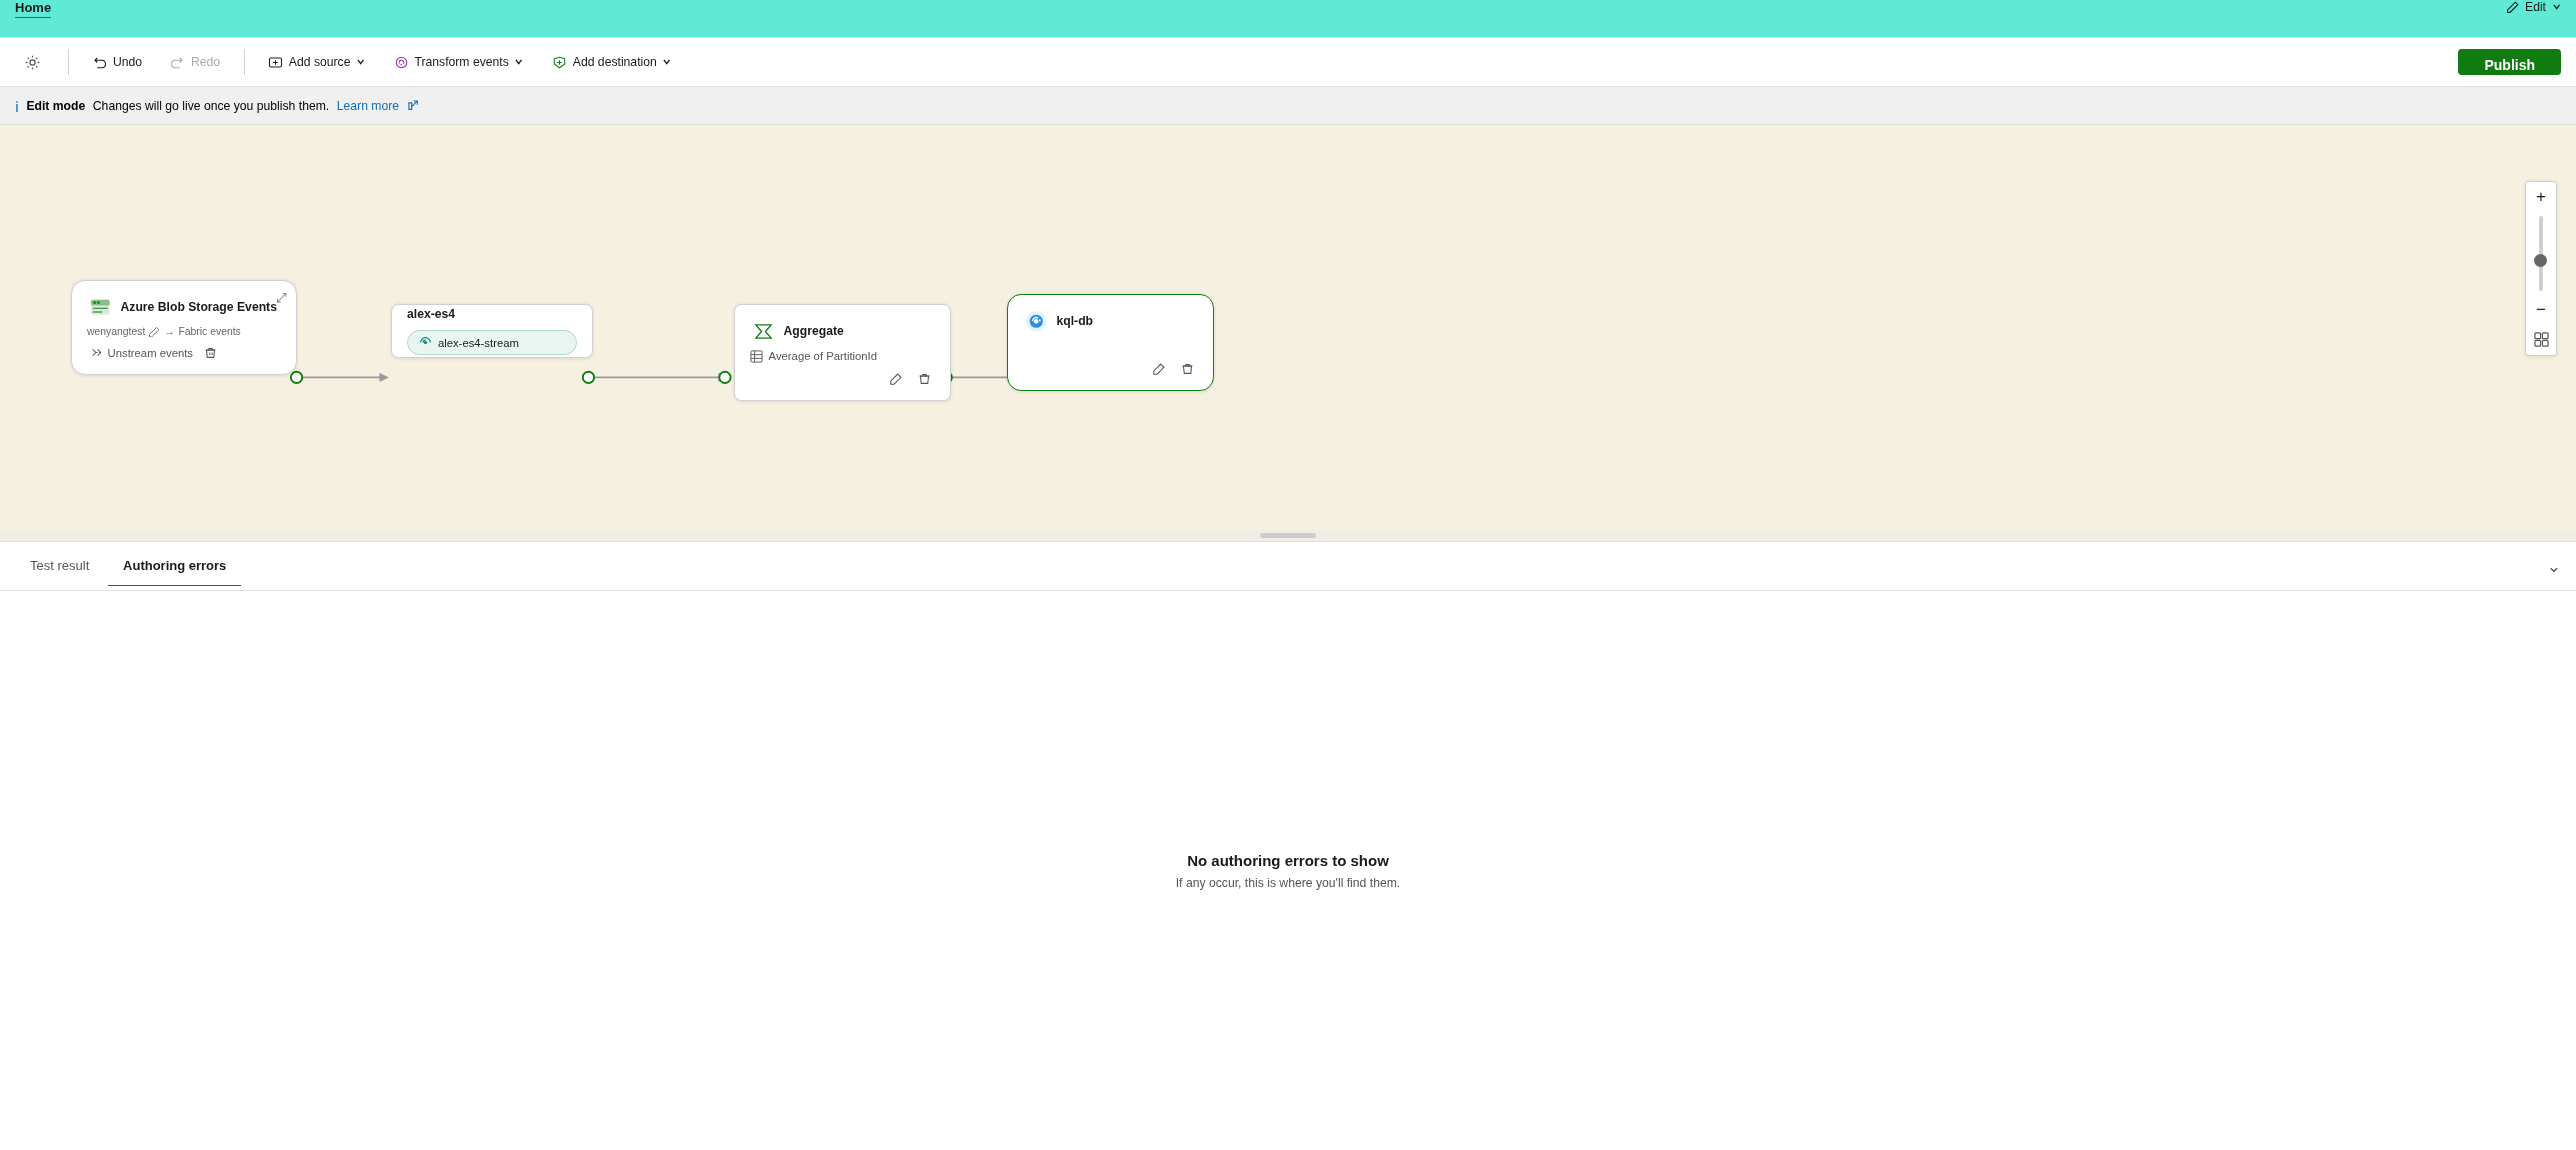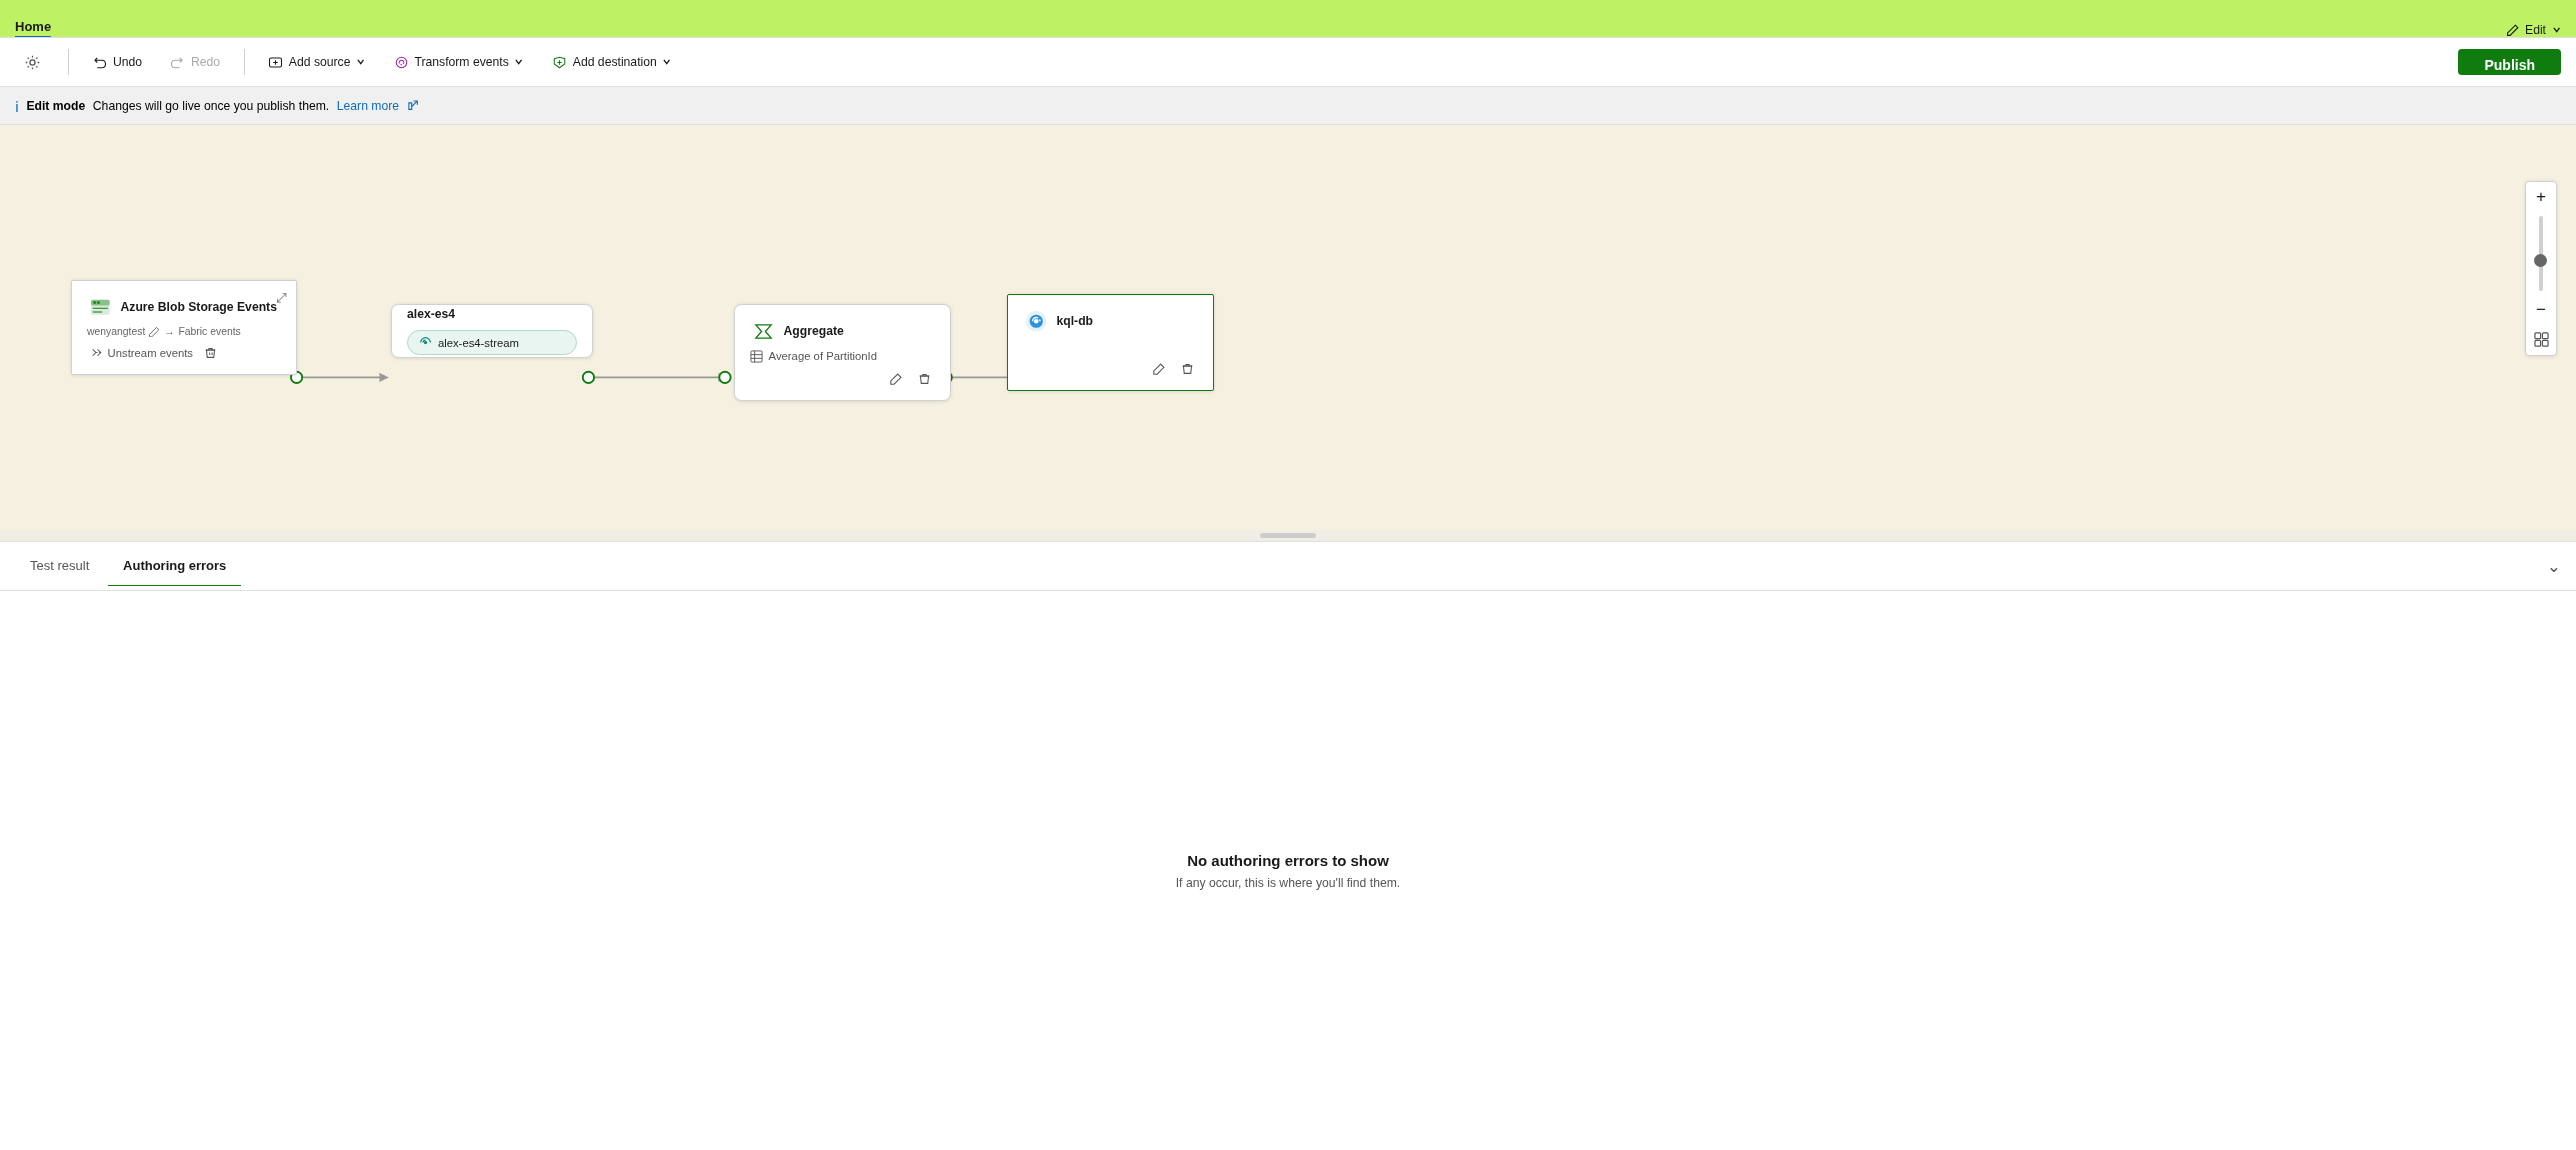--- a/index.html
+++ b/index.html
@@ -1,22 +1,22 @@
 <!DOCTYPE html>
 <html style="font-size:15px"><head>
   <meta charset="utf-8">
   <style>
     * { box-sizing: border-box; margin: 0; padding: 0; }
     body { font-family: 'Segoe UI', Arial, sans-serif; font-size: 13px; background: #f3f2f1; overflow: hidden; width: 2576px; height: 1151px; }
 
     
     .title-bar {
       display: flex;
-      align-items: flex-end;
-      background: #bef264;
+      align-items: flex-start;
+      background: #5eead4;
       border-bottom: 0.9px solid #e0e0e0;
       height: 38px;
       padding: 0 15px;
       gap: 39px;
     }
     .title-bar-title {
       font-size: 13px;
       font-weight: 600;
       color: #1a1a1a;
       border-bottom: 1.9px solid #0f6cbd;
@@ -108,21 +108,21 @@
       background: #f5f0e0;
       position: relative;
       overflow: hidden;
       width: 100%;
       height: 405px;
     }
 
     .node {
       background: #ffffff;
       border: 1.4px solid #d0d0d0;
-      border-radius: 2px;
+      border-radius: 14px;
       padding: 13px 15px;
       min-width: 207px;
       position: relative;
       box-shadow: 0 0.9px 3.8px rgba(0,0,0,0.1);
     }
     .node.destination {
       border: 1.9px solid #107c10;
       min-width: 188px;
     }
 

